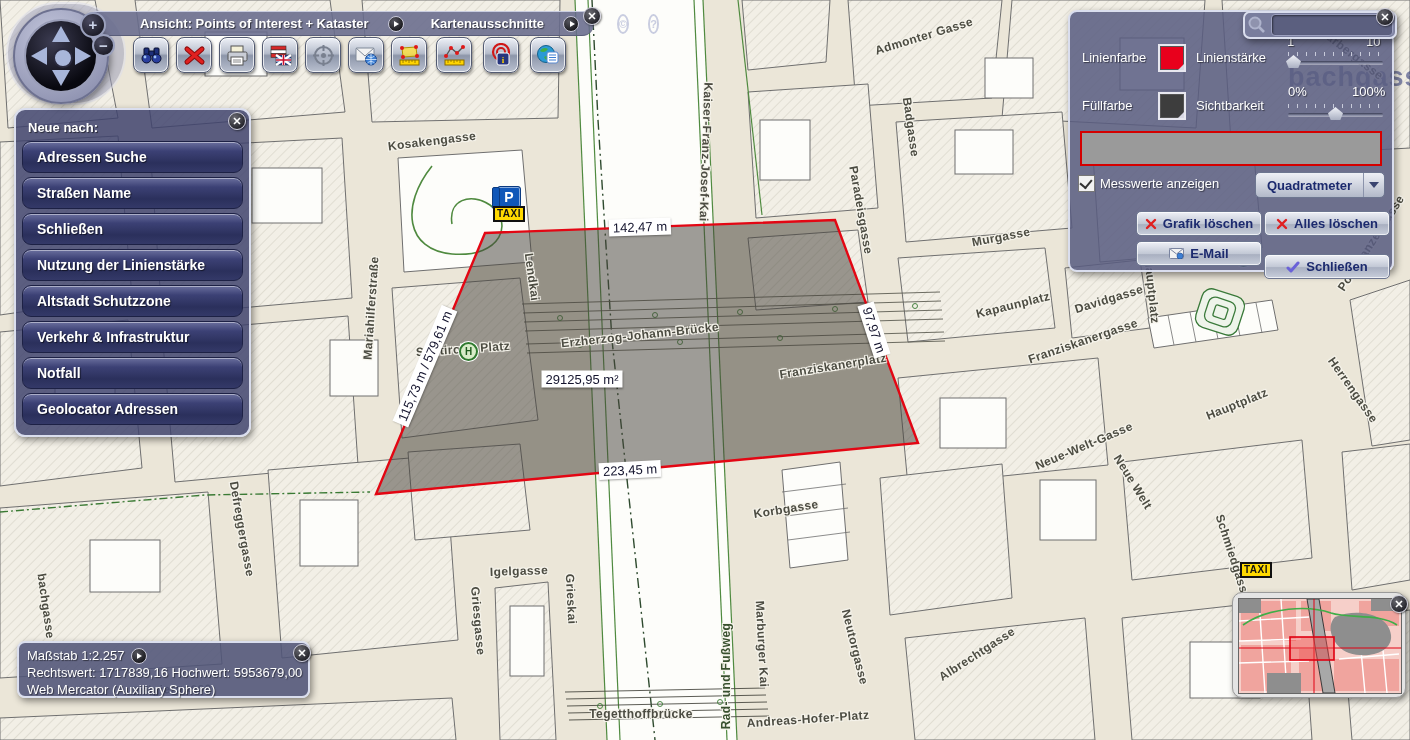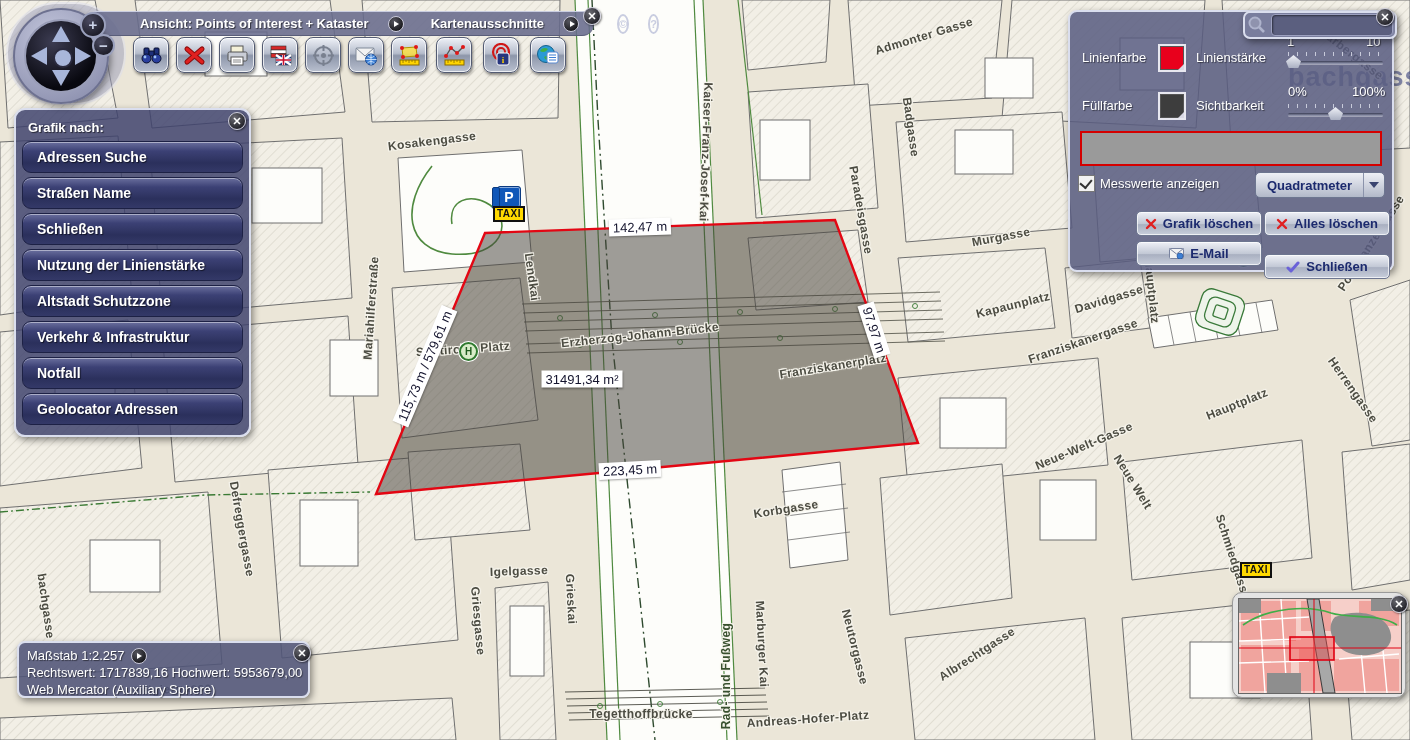--- a/index.html
+++ b/index.html
@@ -276,21 +276,21 @@
   <span class="slabel" style="left:172px;top:689px;--r:-3deg">Belgiergasse</span>
   <span class="slabel" style="left:1371px;top:243px;--r:-57deg">Pomeranzengasse</span>
   <span class="slabel" style="left:1352px;top:54px;--r:38deg">Färbergasse</span>
   <span class="slabel" style="left:1233px;top:557px;--r:72deg">Schmiedgasse</span>
   <span class="watermark" style="left:1288px;top:62px">bachgasse</span>
 
   <span class="mlabel" style="left:640px;top:227px;--r:-2deg">142,47 m</span>
   <span class="mlabel" style="left:874px;top:330px;--r:72deg">97,97 m</span>
   <span class="mlabel" style="left:630px;top:470px;--r:-3deg">223,45 m</span>
   <span class="mlabel" style="left:425px;top:366px;--r:-67deg">115,73 m / 579,61 m</span>
-  <span class="mlabel" style="left:582px;top:379px">31491,34 m²</span>
+  <span class="mlabel" style="left:582px;top:379px">29125,95 m²</span>
 
   <div class="sign p-sign" style="left:497px;top:186px">P</div>
   <div class="sign taxi-sign" style="left:493px;top:206px">TAXI</div>
   <div class="sign taxi-sign" style="left:1240px;top:562px">TAXI</div>
   <div class="sign h-sign" style="left:459px;top:342px">H</div>
   <div class="sign h-sign" style="left:1234px;top:248px">H</div>
 
   <div class="capsule"></div>
   <div class="topbar">
     <span class="tb-text">Ansicht: Points of Interest + Kataster</span>
@@ -413,21 +413,21 @@
     <svg width="25" height="25">
       <circle cx="10" cy="11" r="8.5" fill="#2a9ad4" stroke="#14608c"></circle>
       <path d="M4,8 C6,5 9,4 12,6 C10,9 7,10 4,8 Z" fill="#3fae48"></path>
       <path d="M8,14 C11,12 14,13 15,16 C12,18 9,17 8,14 Z" fill="#3fae48"></path>
       <rect x="11" y="9" width="11" height="11" rx="2" fill="#fff" stroke="#5a8ad0"></rect>
       <path d="M13,12 H20 M13,14.5 H20 M13,17 H20" stroke="#3d7fd4" stroke-width="1.2"></path>
     </svg>
   </div>
 
   <div class="glass-panel search-panel">
-    <div class="title">Grafik nach:</div>
+    <div class="title">Neue nach:</div>
     <div class="s-btn">Adressen Suche</div>
     <div class="s-btn">Straßen Name</div>
     <div class="s-btn">Schließen</div>
     <div class="s-btn">Nutzung der Linienstärke</div>
     <div class="s-btn">Altstadt Schutzzone</div>
     <div class="s-btn">Verkehr &amp; Infrastruktur</div>
     <div class="s-btn">Notfall</div>
     <div class="s-btn">Geolocator Adressen</div>
   </div>
   <div class="xbtn" style="left:228px;top:112px">

